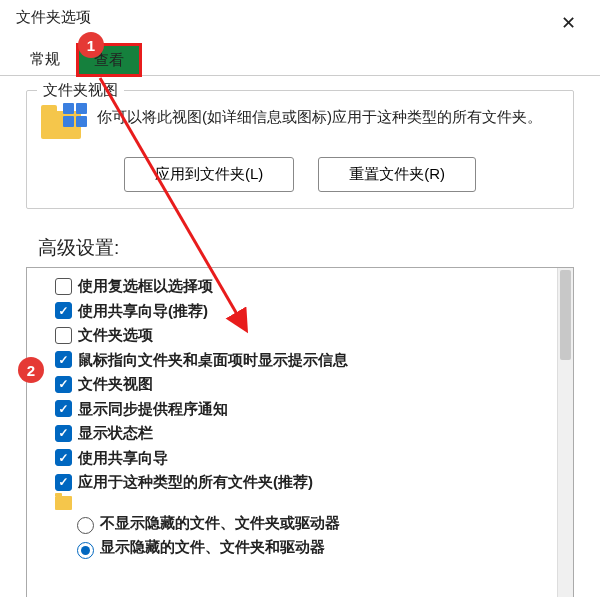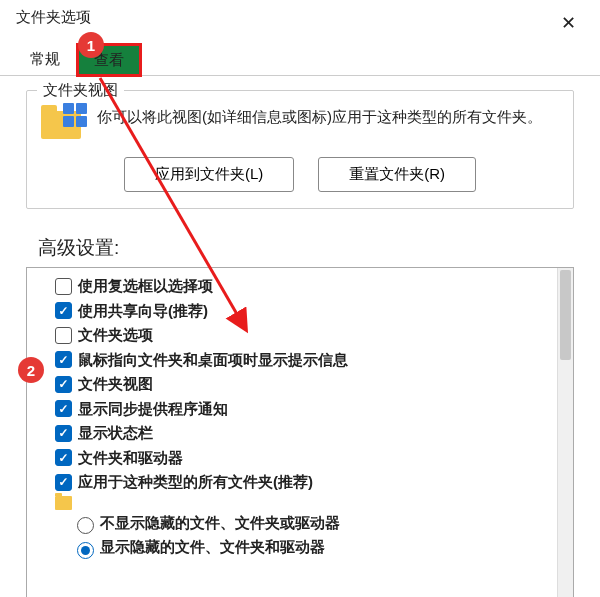--- a/index.html
+++ b/index.html
@@ -130,21 +130,21 @@
         <div class="item indent1">
           <span class="chk checked">✓</span>
           <span>显示同步提供程序通知</span>
         </div>
         <div class="item indent1">
           <span class="chk checked">✓</span>
           <span>显示状态栏</span>
         </div>
         <div class="item indent1">
           <span class="chk checked">✓</span>
-          <span>文件夹和驱动器</span>
+          <span>使用共享向导</span>
         </div>
         <div class="item indent1">
           <span class="chk checked">✓</span>
           <span>应用于这种类型的所有文件夹(推荐)</span>
         </div>
         <div class="item indent1">
           <span class="mini-folder"></span>
         </div>
         <div class="item indent2">
           <span class="radio"></span>

